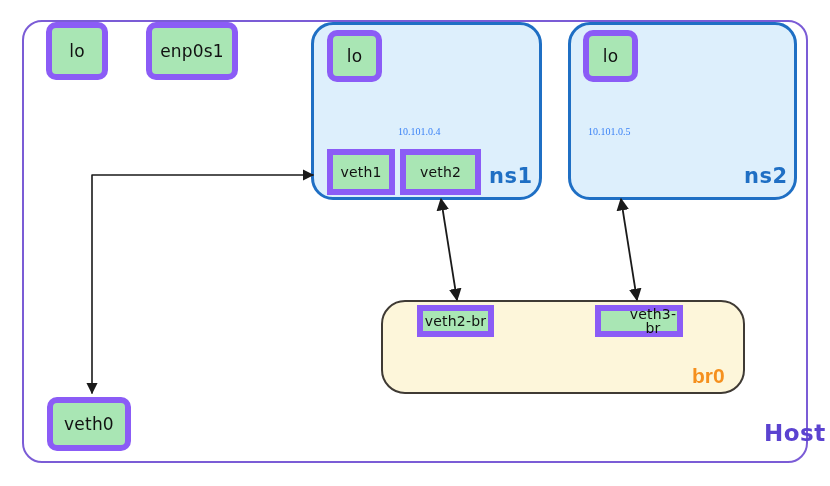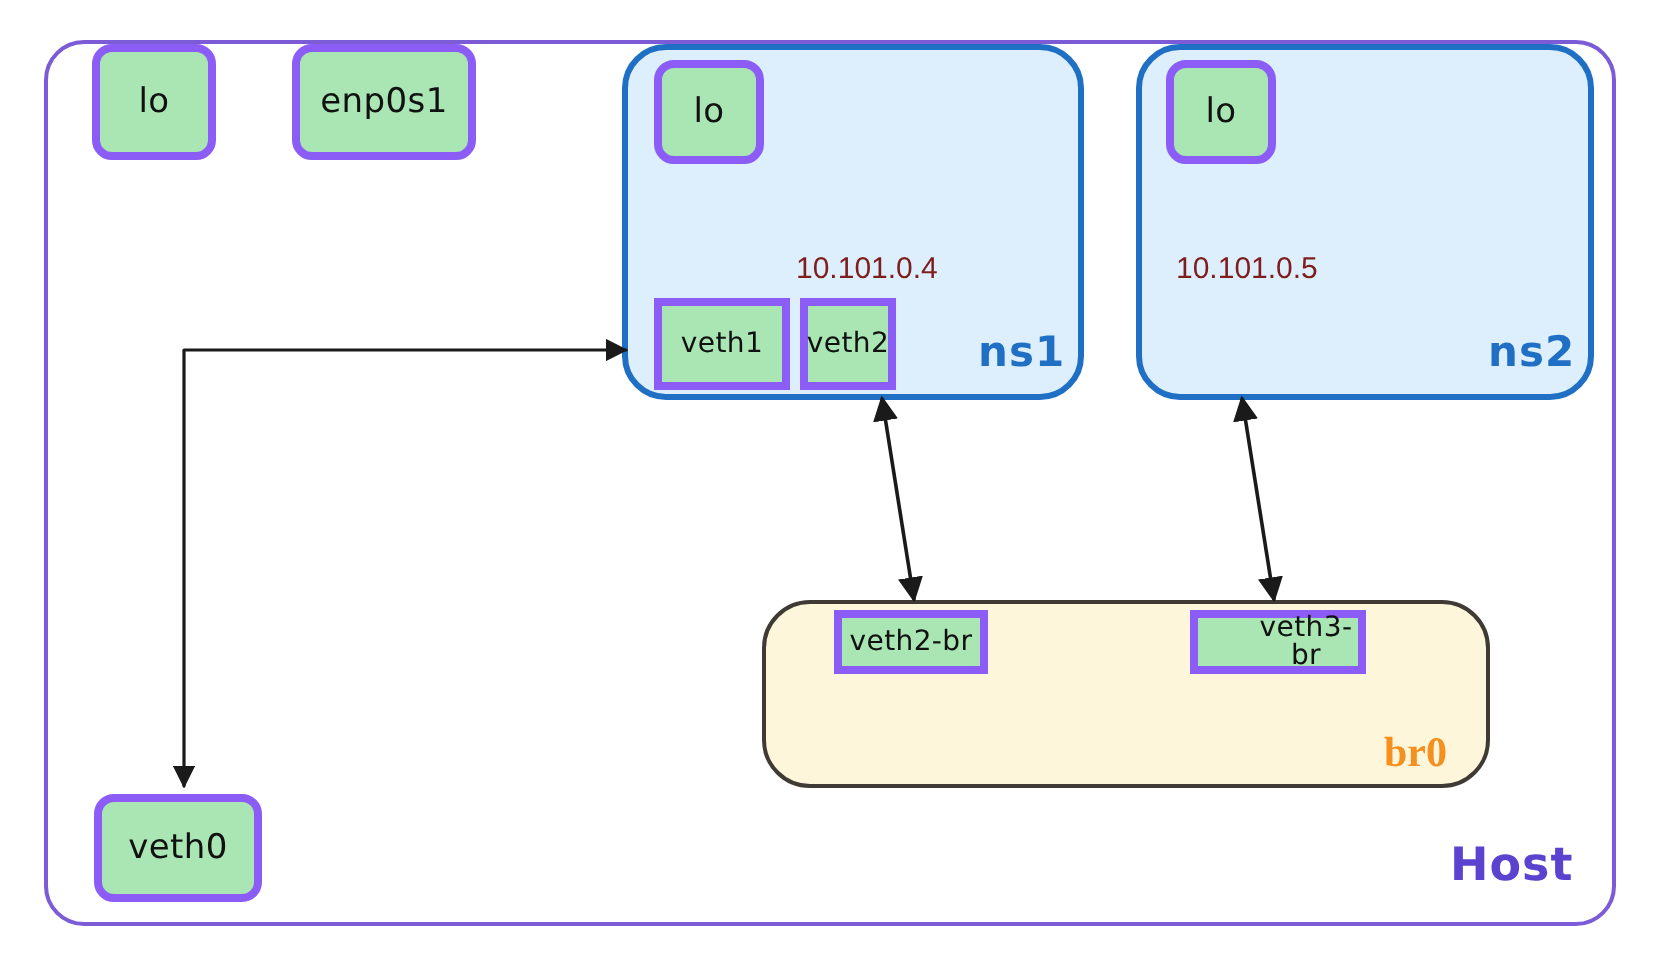--- a/index.html
+++ b/index.html
@@ -29,21 +29,21 @@
     box-sizing: border-box;
     display: flex;
     align-items: center;
     justify-content: center;
     text-align: center;
     line-height: 1;
   }
   
   .iface {
     background: #a9e6b4;
-    border: 4px solid #8b5cf6;
+    border: 6px solid #8b5cf6;
     border-radius: 10px;
     color: #111111;
     font-size: 17px;
     font-family: "DejaVu Sans", sans-serif;
     letter-spacing: 0.2px;
   }
   .iface.small {
     font-size: 14px;
     border-radius: 0;
   }
@@ -69,53 +69,53 @@
     box-sizing: border-box;
     background: #fdf6da;
     border: 2px solid #3f3a34;
     border-radius: 24px;
   }
   .bridge-label {
     position: absolute;
     color: #f5901e;
     font-size: 21px;
     font-weight: bold;
-    font-family: Liberation Serif, serif;
+    font-family: Liberation Sans, sans-serif;
   }
   
   .host {
     position: absolute;
     box-sizing: border-box;
     background: transparent;
     border: 2px solid #7b5cd6;
     border-radius: 20px;
   }
   .host-label {
     position: absolute;
     color: #5b43d0;
     font-size: 23px;
     font-weight: bold;
     font-family: "DejaVu Sans", sans-serif;
     letter-spacing: 0.5px;
   }
   .ip-label {
     position: absolute;
-    color: #7f1d1d;
-    font-size: 15px;
-    font-family: Liberation Sans, sans-serif;
+    color: #3b82f6;
+    font-size: 10px;
+    font-family: Liberation Serif, serif;
     white-space: nowrap;
   }
 </style>
 </head>
 <body>
 
 <div id="canvas">
 
   <div class="host" style="left:22px; top:20px; width:786px; height:443px;"></div>
-  <div class="host-label" style="left:725px; top:420px;">Host</div>
+  <div class="host-label" style="left:764px; top:420px;">Host</div>
 
   <div class="node iface" style="left:46px; top:22px; width:62px; height:58px;">
     <span>lo</span>
   </div>
 
   <div class="node iface" style="left:146px; top:22px; width:92px; height:58px;text-align:right;">
     <span>enp0s1</span>
   </div>
 
   <div class="node iface" style="left:47px; top:397px; width:84px; height:54px;">
@@ -127,21 +127,21 @@
   <div class="ip-label" style="left:398px; top:126px;">10.101.0.4</div>
 
   <div class="node iface" style="left:327px; top:30px; width:55px; height:52px;">
     <span>lo</span>
   </div>
 
   <div class="node iface small" style="left:327px; top:149px; width:68px; height:46px;">
     <span>veth1</span>
   </div>
 
-  <div class="node iface small" style="left:400px; top:149px; width:48px; height:46px;">
+  <div class="node iface small" style="left:400px; top:149px; width:81px; height:46px;">
     <span>veth2</span>
   </div>
 
   <div class="ns" style="left:568px; top:22px; width:229px; height:178px;"></div>
   <div class="ns-label" style="left:744px; top:164px;">ns2</div>
   <div class="ip-label" style="left:588px; top:126px;">10.101.0.5</div>
 
   <div class="node iface" style="left:583px; top:30px; width:55px; height:52px;">
     <span>lo</span>
   </div>

